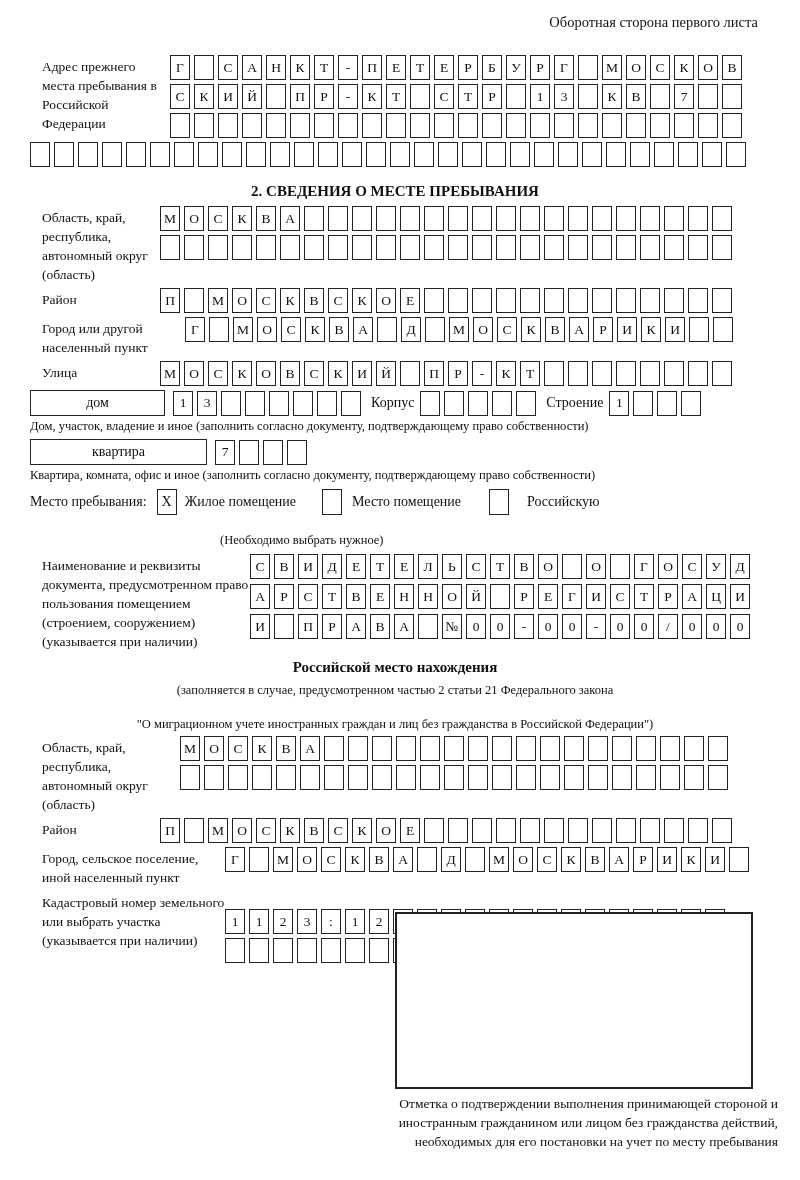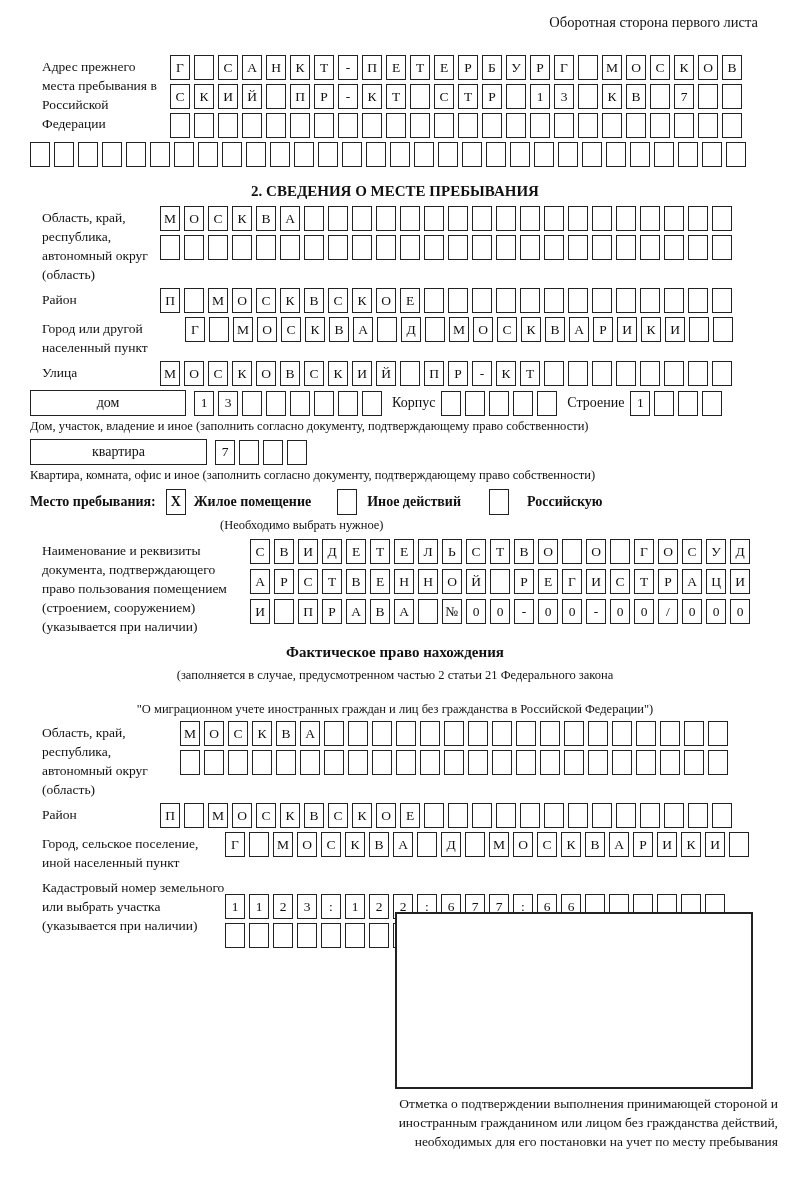--- a/index.html
+++ b/index.html
@@ -14,25 +14,25 @@
   .docrows{gap:5px;}
   .cellrow{display:flex;gap:4px;}
   .cell{width:20px;height:25px;flex:none;border:1.6px solid #222;box-sizing:border-box;
         display:flex;align-items:center;justify-content:center;font-size:13.5px;background:#fff;}
   .fullrow{margin:4px 0 2px 0;}
   .note{font-size:12.5px;line-height:15px;margin-bottom:5px;}
   .center{text-align:center;}
   .h2{font-weight:bold;text-align:center;font-size:15px;line-height:17px;margin:16px 0 6px 0;}
   .house-row{display:flex;align-items:center;margin-bottom:3px;}
   .wide-box{border:1.8px solid #222;height:26px;box-sizing:border-box;display:flex;align-items:center;justify-content:center;font-size:14px;flex:none;background:#fff;}
-  .dom-box{width:156px;margin-right:8px;}
+  .dom-box{width:135px;margin-right:8px;}
   .kv-box{width:177px;margin-right:8px;}
   .inline-lbl{font-size:14px;line-height:26px;flex:none;}
   .ml10{margin-left:10px;}.mr6{margin-right:6px;}
-  .stay-row{display:flex;align-items:center;margin:6px 0 3px 0;font-size:14px;font-weight:bold;}
+  .stay-row{display:flex;align-items:center;margin:6px 0 18px 0;font-size:14px;}
   .cb{width:20px;height:26px;flex:none;border:1.7px solid #222;box-sizing:border-box;
       display:flex;align-items:center;justify-content:center;font-size:14px;background:#fff;}
   .stay-note{margin-left:190px;}
   .note-block{line-height:16px;margin-bottom:18px;}
   .stamp-box{position:absolute;left:395px;top:912px;width:358px;height:177px;border:2px solid #222;background:#fff;box-sizing:border-box;}
   .stamp-caption{position:absolute;left:378px;top:1094px;width:400px;text-align:right;font-size:13.5px;line-height:19px;}
 </style>
 </head>
 <body>
 
@@ -348,30 +348,30 @@
 
   <div class="stay-row">
     <span>Место пребывания:</span>
     <div class="cb" style="margin-left:10px;">
       <span>X</span>
     </div>
     <span style="margin-left:8px;">Жилое помещение</span>
     <div class="cb" style="margin-left:26px;">
       <span></span>
     </div>
-    <span style="margin-left:10px;">Иное действий</span>
+    <span style="margin-left:10px;">Место помещение</span>
     <div class="cb" style="margin-left:28px;">
       <span></span>
     </div>
     <span style="margin-left:18px;">Российскую</span>
   </div>
   <div class="note stay-note">(Необходимо выбрать нужное)</div>
 
   <div class="field-row" style="margin-top:6px;">
-    <div class="lbl w220">Наименование и реквизиты документа, подтверждающего право пользования помещением (строением, сооружением) (указывается при наличии)</div>
+    <div class="lbl w220">Наименование и реквизиты документа, предусмотренном право пользования помещением (строением, сооружением) (указывается при наличии)</div>
     <div class="rows docrows">
       <div class="cellrow">
           <div class="cell">С</div>
           <div class="cell">В</div>
           <div class="cell">И</div>
           <div class="cell">Д</div>
           <div class="cell">Е</div>
           <div class="cell">Т</div>
           <div class="cell">Е</div>
           <div class="cell">Л</div>
@@ -431,21 +431,21 @@
           <div class="cell">0</div>
           <div class="cell">0</div>
           <div class="cell">/</div>
           <div class="cell">0</div>
           <div class="cell">0</div>
           <div class="cell">0</div>
         </div>
     </div>
   </div>
 
-  <div class="h2" style="margin-top:8px;">Фактическое право нахождения</div>
+  <div class="h2" style="margin-top:8px;">Российской место нахождения</div>
   <div class="note center note-block">(заполняется в случае, предусмотренном частью 2 статьи 21 Федерального закона</div>
   <div class="note center note-block" style="margin-bottom:4px;">"О миграционном учете иностранных граждан и лиц без гражданства в Российской Федерации")</div>
 
   <div class="field-row">
     <div class="lbl w150">Область, край, республика, автономный округ (область)</div>
     <div class="rows">
       <div class="cellrow">
           <div class="cell">М</div>
           <div class="cell">О</div>
           <div class="cell">С</div>

